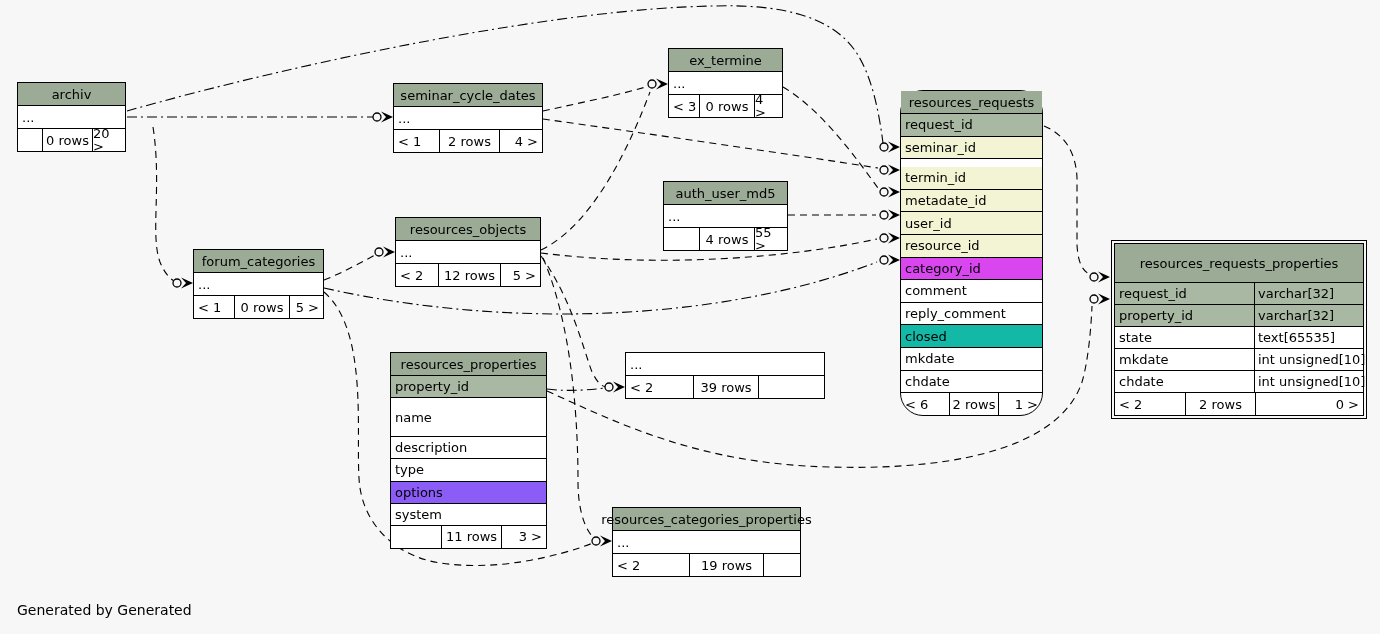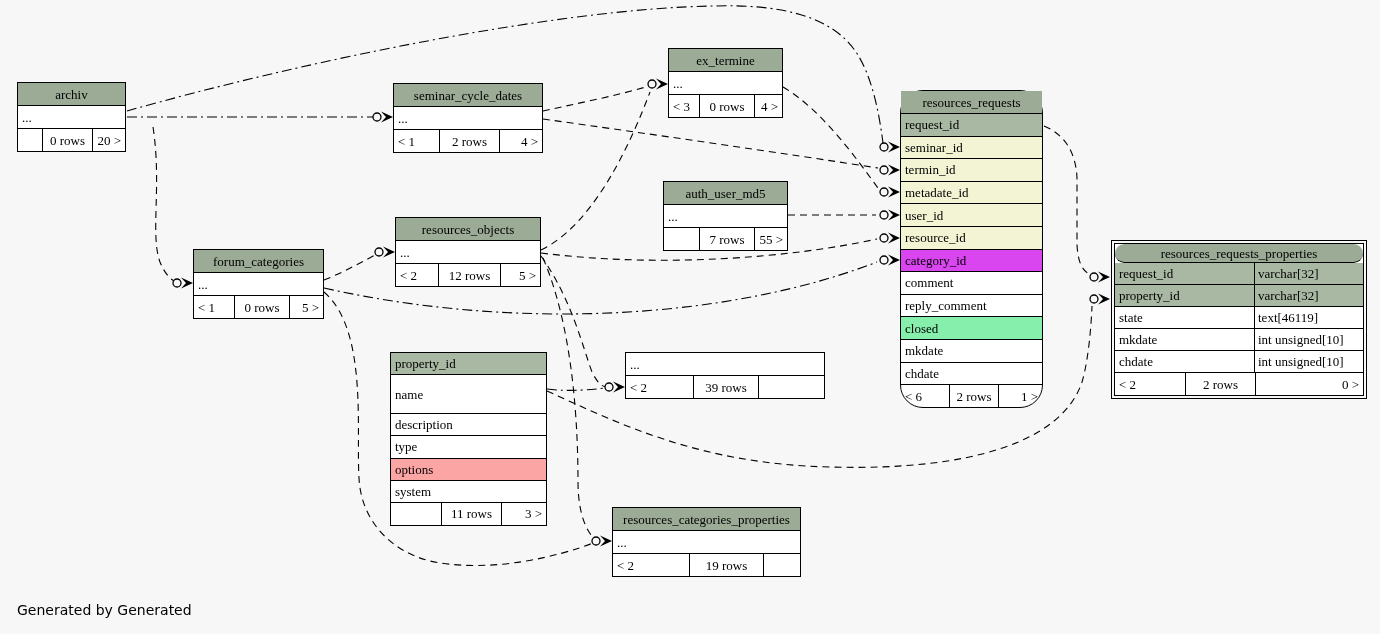--- a/index.html
+++ b/index.html
@@ -17,21 +17,20 @@
   .lines{
     position:absolute;left:0;top:0;width:1380px;height:634px;
   }
   .tbl{
     position:absolute;
     box-sizing:border-box;
     border:1px solid #000;
     background:#fff;
     font-size:13px;
     line-height:1;
-    font-family:Liberation Serif, serif;
   }
   .tbl.dbl{
     outline:1px solid #000;
     outline-offset:2px;
   }
   .tbl .hdr{
     box-sizing:border-box;
     border-bottom:1px solid #000;
     text-align:center;
     white-space:nowrap;
@@ -193,21 +192,21 @@
           <div class="fc ar" style="width: 30px; flex: 1 1 auto;">4 &gt;</div>
         </div>
       </div>
       <div class="tbl" style="left: 663px; top: 181px; width: 125px;">
         <div class="hdr" style="height: 23px; background: rgb(155, 171, 150);">auth_user_md5</div>
         <div class="row" style="height: 23px; background: rgb(255, 255, 255);">
           <span class="cname">...</span>
         </div>
         <div class="ftr" style="height: 22px;">
           <div class="fc al" style="width: 35px; flex: 0 0 auto;"></div>
-          <div class="fc ac" style="width: 55px; flex: 0 0 auto;">7 rows</div>
+          <div class="fc ac" style="width: 55px; flex: 0 0 auto;">4 rows</div>
           <div class="fc ar" style="width: 35px; flex: 1 1 auto;">55 &gt;</div>
         </div>
       </div>
       <div class="tbl" style="left: 395px; top: 217px; width: 146px;">
         <div class="hdr" style="height: 23px; background: rgb(155, 171, 150);">resources_objects</div>
         <div class="row" style="height: 23px; background: rgb(255, 255, 255);">
           <span class="cname">...</span>
         </div>
         <div class="ftr" style="height: 22px;">
           <div class="fc al" style="width: 42px; flex: 0 0 auto;">&lt; 2</div>
@@ -227,70 +226,71 @@
         </div>
       </div>
       <div class="tbl" style="left: 900px; top: 90px; width: 143px; border-radius: 23px;">
         <div class="hdr" style="height: 23px; background: rgb(155, 171, 150);">resources_requests</div>
         <div class="row" style="height: 22.6px; background: rgb(169, 184, 162);">
           <span class="cname">request_id</span>
         </div>
         <div class="row" style="height: 22.6px; background: rgb(243, 244, 211);">
           <span class="cname">seminar_id</span>
         </div>
-        <div class="row" style="height: 22.6px; background: rgb(243, 244, 211);">
+        <div class="row" style="height: 22.6px; background: rgb(243, 244, 211); margin-top: 8px;">
           <span class="cname">termin_id</span>
         </div>
         <div class="row" style="height: 22.6px; background: rgb(243, 244, 211);">
           <span class="cname">metadate_id</span>
         </div>
         <div class="row" style="height: 22.6px; background: rgb(243, 244, 211);">
           <span class="cname">user_id</span>
         </div>
         <div class="row" style="height: 22.6px; background: rgb(243, 244, 211);">
           <span class="cname">resource_id</span>
         </div>
         <div class="row" style="height: 22.6px; background: #d946ef;">
           <span class="cname">category_id</span>
         </div>
         <div class="row" style="height: 22.6px; background: rgb(255, 255, 255);">
           <span class="cname">comment</span>
         </div>
         <div class="row" style="height: 22.6px; background: rgb(255, 255, 255);">
           <span class="cname">reply_comment</span>
         </div>
-        <div class="row" style="height: 22.6px; background: #86efac;">
+        <div class="row" style="height: 22.6px; background: #14b8a6;">
           <span class="cname">closed</span>
         </div>
         <div class="row" style="height: 22.6px; background: rgb(255, 255, 255);">
           <span class="cname">mkdate</span>
         </div>
         <div class="row" style="height: 22.6px; background: rgb(255, 255, 255);">
           <span class="cname">chdate</span>
         </div>
         <div class="ftr" style="height: 22px;">
           <div class="fc al" style="width: 48px; flex: 0 0 auto;">&lt; 6</div>
           <div class="fc ac" style="width: 49px; flex: 0 0 auto;">2 rows</div>
           <div class="fc ar" style="width: 46px; flex: 1 1 auto;">1 &gt;</div>
         </div>
       </div>
       <div class="tbl" style="left: 390px; top: 352px; width: 157px;">
+        <div class="hdr" style="height: 23px; background: rgb(155, 171, 150);">resources_properties</div>
         <div class="row" style="height: 22.2px; background: rgb(169, 184, 162);">
           <span class="cname">property_id</span>
         </div>
         <div class="row" style="height: 39px; background: rgb(255, 255, 255);">
           <span class="cname">name</span>
         </div>
         <div class="row" style="height: 22.2px; background: rgb(255, 255, 255);">
           <span class="cname">description</span>
         </div>
         <div class="row" style="height: 22.2px; background: rgb(255, 255, 255);">
           <span class="cname">type</span>
         </div>
-        <div class="row" style="height: 22.2px; background: #fca5a5;">
+        <div class="row" style="height: 22.2px; background: #8b5cf6;">
           <span class="cname">options</span>
         </div>
         <div class="row" style="height: 22.2px; background: rgb(255, 255, 255);">
           <span class="cname">system</span>
         </div>
         <div class="ftr" style="height: 22px;">
           <div class="fc al" style="width: 50px; flex: 0 0 auto;"></div>
           <div class="fc ac" style="width: 60px; flex: 0 0 auto;">11 rows</div>
           <div class="fc ar" style="width: 47px; flex: 1 1 auto;">3 &gt;</div>
         </div>
@@ -310,32 +310,32 @@
         <div class="row" style="height: 23px; background: rgb(255, 255, 255);">
           <span class="cname">...</span>
         </div>
         <div class="ftr" style="height: 22px;">
           <div class="fc al" style="width: 76px; flex: 0 0 auto;">&lt; 2</div>
           <div class="fc ac" style="width: 74px; flex: 0 0 auto;">19 rows</div>
           <div class="fc ar" style="width: 69px; flex: 1 1 auto;"></div>
         </div>
       </div>
       <div class="tbl dbl" style="left: 1114px; top: 243px; width: 250px;">
-        <div class="hdr" style="height: 19px; background: rgb(155, 171, 150); border-radius: 11px;">resources_requests_properties</div>
+        <div class="hdr" style="height: 39px; background: rgb(155, 171, 150);">resources_requests_properties</div>
         <div class="row" style="height: 22px; background: rgb(169, 184, 162);">
           <span class="cname" style="width: 139px;">request_id</span>
           <span class="ctype">varchar[32]</span>
         </div>
         <div class="row" style="height: 22px; background: rgb(169, 184, 162);">
           <span class="cname" style="width: 139px;">property_id</span>
           <span class="ctype">varchar[32]</span>
         </div>
         <div class="row" style="height: 22px; background: rgb(255, 255, 255);">
           <span class="cname" style="width: 139px;">state</span>
-          <span class="ctype">text[46119]</span>
+          <span class="ctype">text[65535]</span>
         </div>
         <div class="row" style="height: 22px; background: rgb(255, 255, 255);">
           <span class="cname" style="width: 139px;">mkdate</span>
           <span class="ctype">int unsigned[10]</span>
         </div>
         <div class="row" style="height: 22px; background: rgb(255, 255, 255);">
           <span class="cname" style="width: 139px;">chdate</span>
           <span class="ctype">int unsigned[10]</span>
         </div>
         <div class="ftr" style="height: 22px;">

